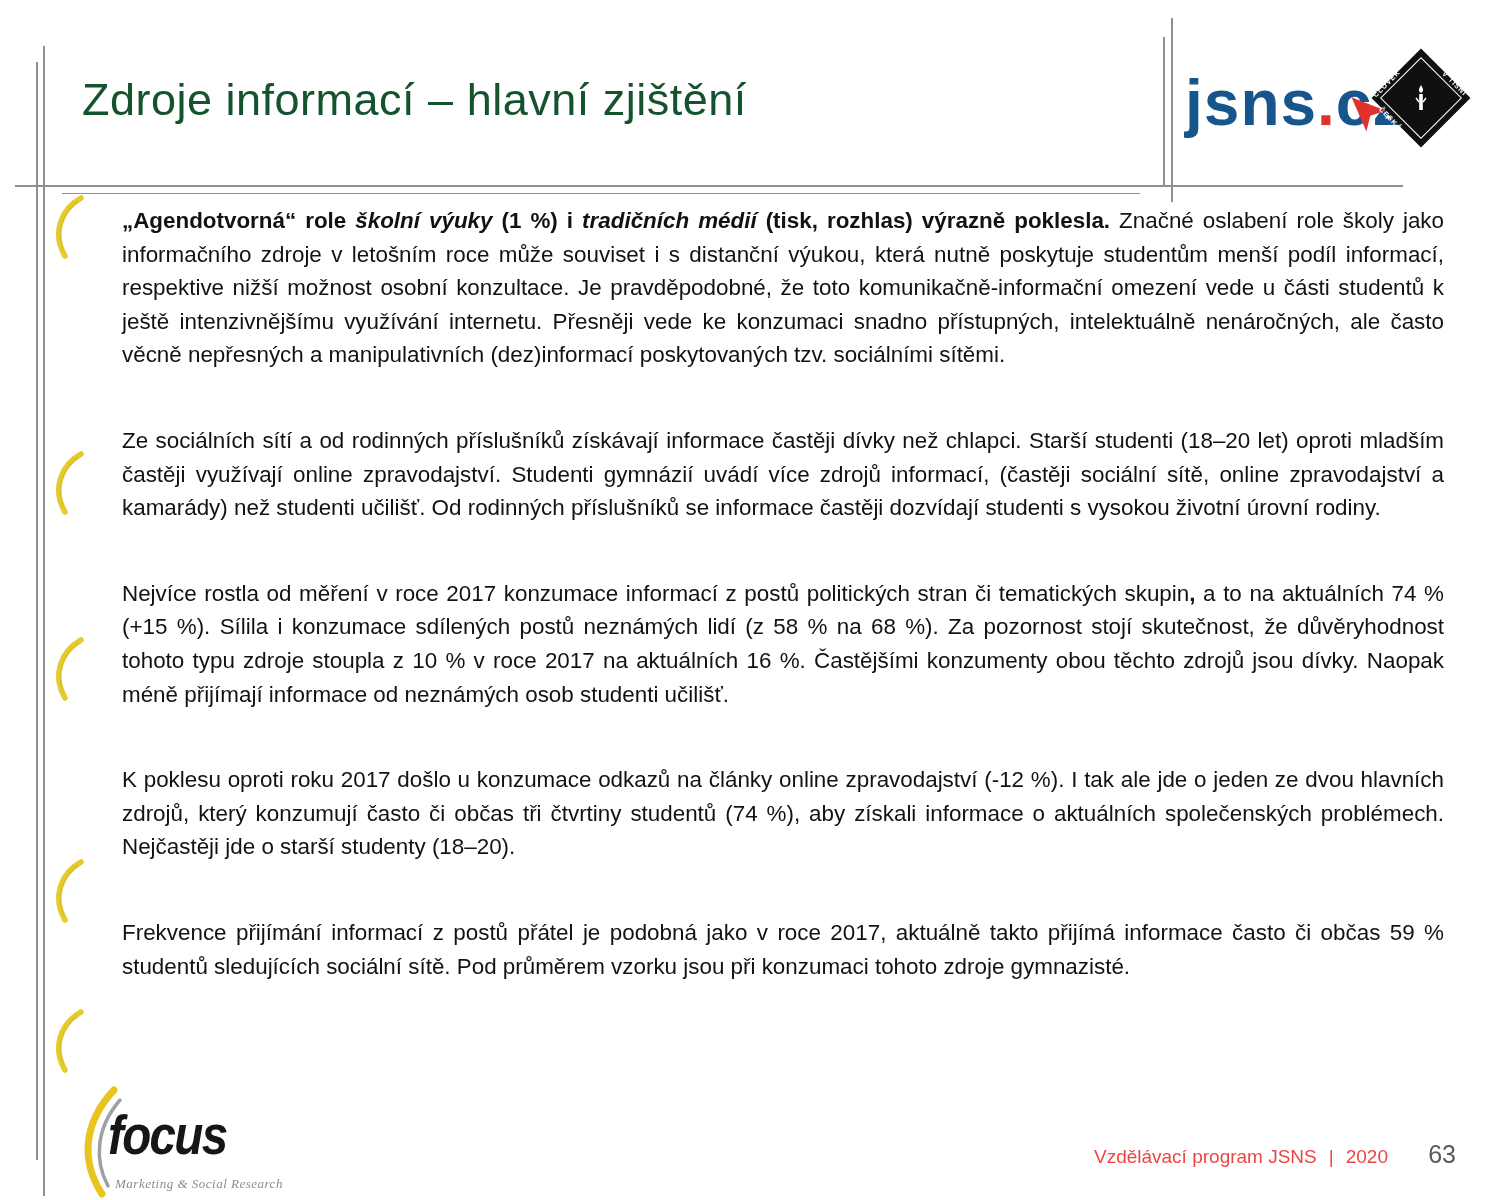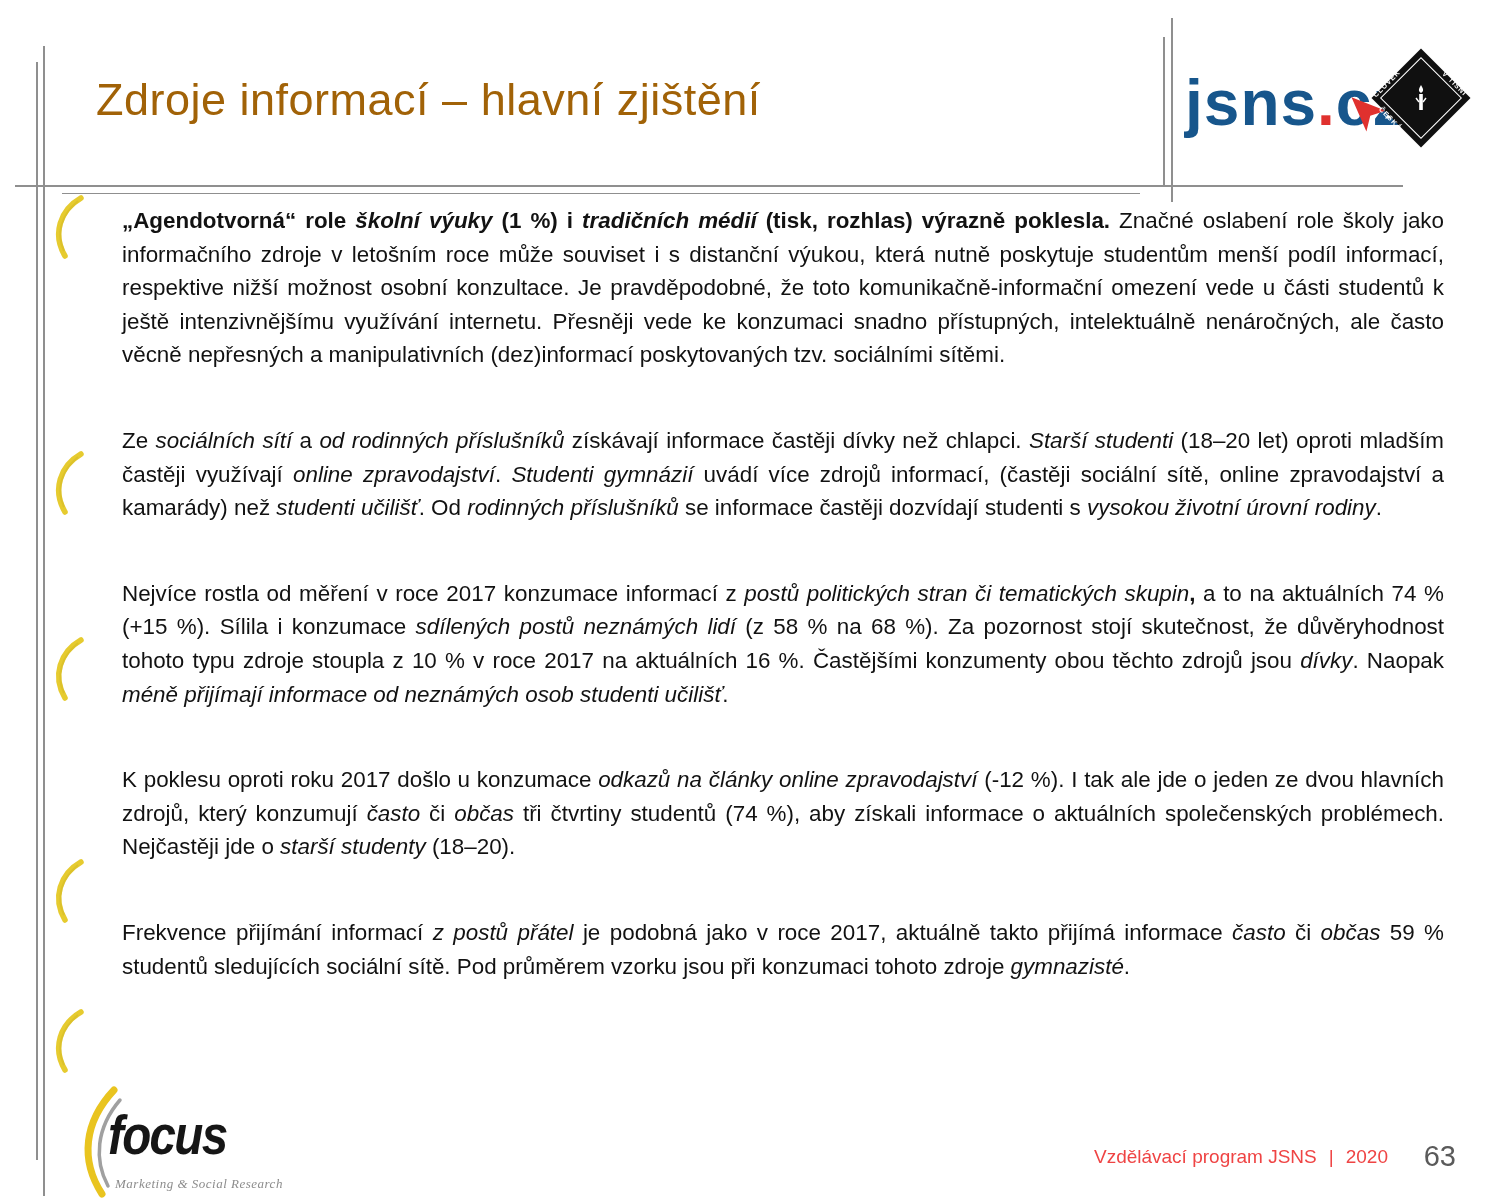--- a/index.html
+++ b/index.html
@@ -8,36 +8,36 @@
     background:#ffffff;
     font-family:"Liberation Sans","DejaVu Sans",sans-serif;
   }
   
   .decor-line{position:absolute;background:#8f8f8f;}
   .vl{width:1.5px;}
   .hl{height:1.5px;}
 
   
   .slide-title{
-    position:absolute;left:96px;top:74px;
-    font-size:45px;color:#a16207;letter-spacing:.5px;font-weight:400;
+    position:absolute;left:82px;top:74px;
+    font-size:45px;color:#14532d;letter-spacing:.5px;font-weight:400;
     white-space:nowrap;
   }
 
   
   .findings{
     position:absolute;left:108px;top:204px;width:1336px;color:#121212;
   }
   .para{
     font-size:22.4px;line-height:33.6px;text-align:justify;
     margin:0 0 52px 14px;
   }
   .run-n{font-weight:normal;font-style:normal;}
   .run-b{font-weight:bold;}
-  .run-i{font-style:italic;}
+  .run-i{}
   .run-bi{font-weight:bold;font-style:italic;}
 
   
   .mark{position:absolute;left:48px;width:40px;height:68px;}
 
   
   .jsns-logo{position:absolute;left:1185px;top:66px;width:210px;height:70px;}
   .jsns-wordmark{
     font-size:64px;font-weight:bold;letter-spacing:1px;color:#17568c;
     white-space:nowrap;
@@ -73,21 +73,21 @@
   }
 
   
   .footer-text{
     position:absolute;top:1146px;right:112px;
     font-size:19px;color:#ef4444;white-space:nowrap;
   }
   .footer-text .sep{margin:0 12px;}
   .page-number{
     position:absolute;top:1140px;right:44px;
-    font-size:29px;color:#5a5a5a;
+    font-size:25px;color:#5a5a5a;
   }
 </style>
 </head>
 <body>
 
 <div class="decor-line vl" style="left:36px;top:62px;height:1098px;"></div>
 <div class="decor-line vl" style="left:43px;top:46px;height:1150px;"></div>
 <div class="decor-line vl" style="left:1163px;top:37px;height:149px;"></div>
 <div class="decor-line vl" style="left:1171px;top:18px;height:184px;"></div>
 <div class="decor-line hl" style="left:15px;top:185px;width:1388px;"></div>

